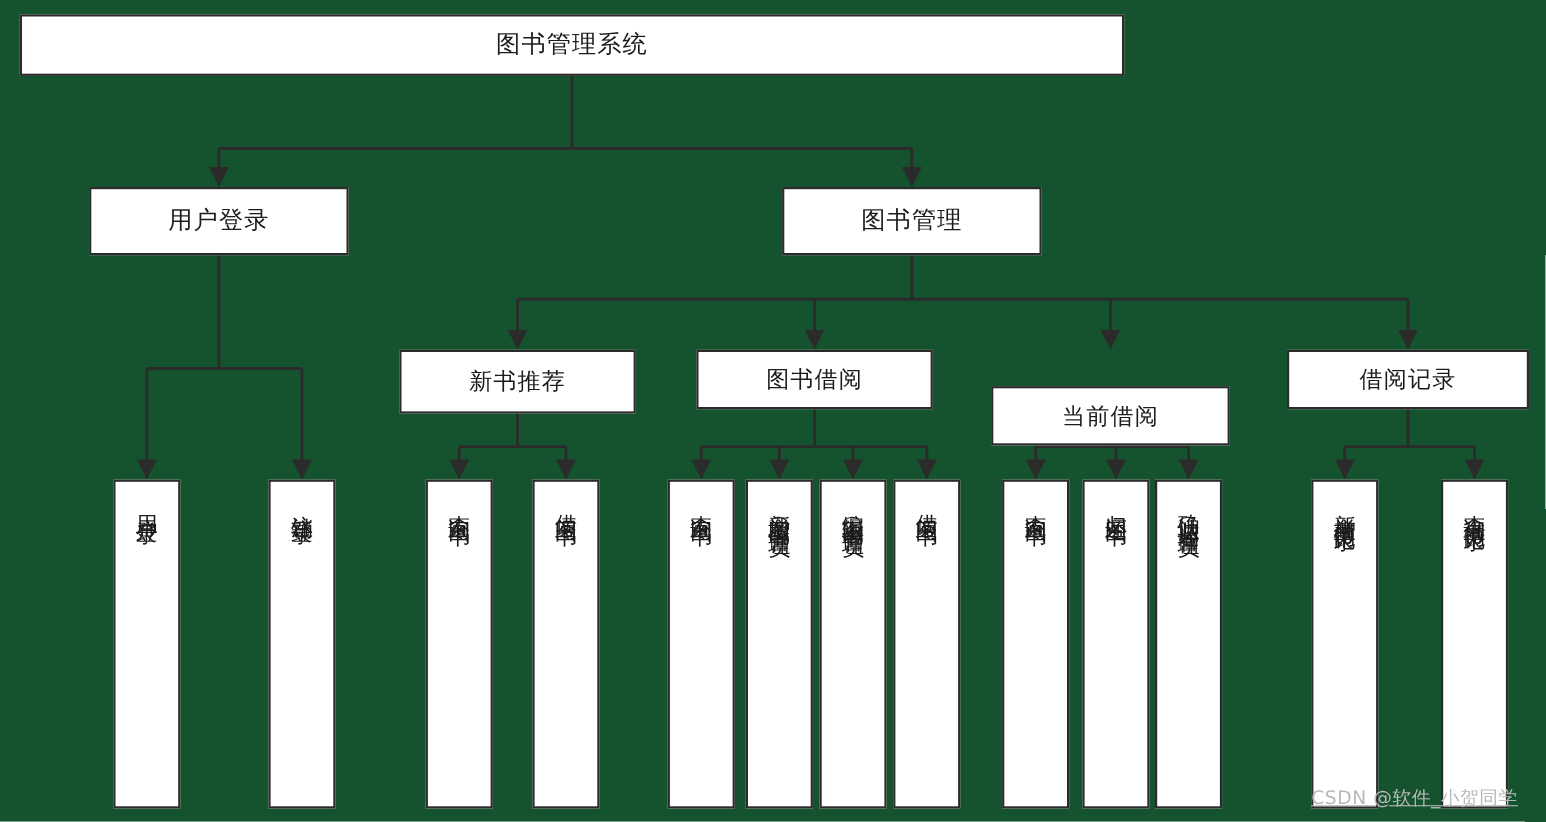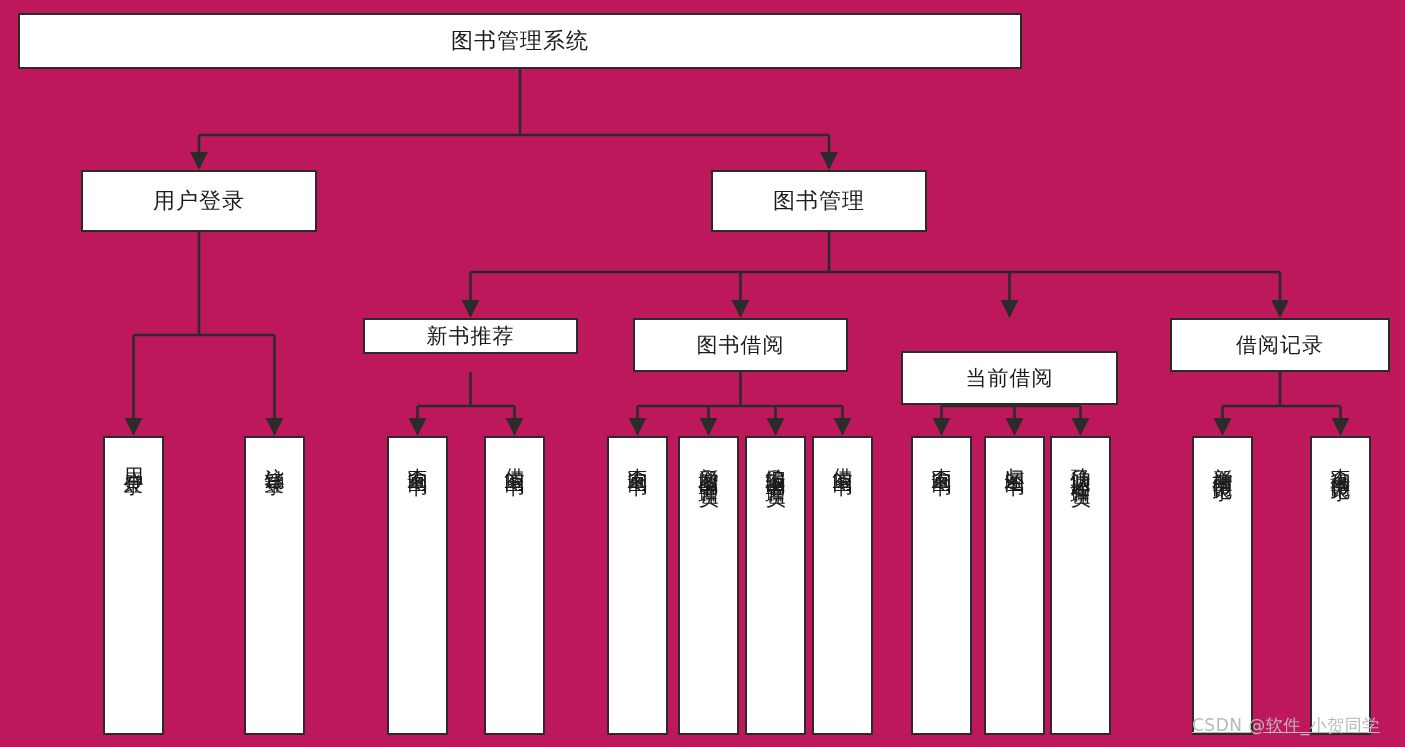--- a/index.html
+++ b/index.html
@@ -7,21 +7,21 @@
     padding: 0;
     background: #ffffff;
   }
   body {
     font-family: "DejaVu Sans", "Liberation Sans", sans-serif;
   }
   #canvas {
     position: relative;
     width: 1405px;
     height: 747px;
-    background: #be185d;
+    background: #14532d;
     overflow: hidden;
   }
   .node {
     position: absolute;
     box-sizing: border-box;
     background: #ffffff;
     border: 2px solid #2b2b2b;
     display: flex;
     align-items: center;
     justify-content: center;
@@ -114,24 +114,24 @@
       </g>
   </svg>
 
   <div id="node-layer">
       <div class="node root" style="left: 18px; top: 13px; width: 1004px; height: 56px;">
         <span class="node-label">图书管理系统</span>
       </div>
       <div class="node level2" style="left: 81px; top: 170px; width: 236px; height: 62px;">
         <span class="node-label">用户登录</span>
       </div>
-      <div class="node level2" style="left: 711px; top: 170px; width: 216px; height: 62px;">
+      <div class="node level2" style="left: 711px; top: 170px; width: 236px; height: 62px;">
         <span class="node-label">图书管理</span>
       </div>
-      <div class="node level3" style="left: 363px; top: 318px; width: 215px; height: 36px;">
+      <div class="node level3" style="left: 363px; top: 318px; width: 215px; height: 58px;">
         <span class="node-label">新书推荐</span>
       </div>
       <div class="node level3" style="left: 633px; top: 318px; width: 215px; height: 54px;">
         <span class="node-label">图书借阅</span>
       </div>
       <div class="node level3" style="left: 901px; top: 318px; width: 217px; height: 54px; margin-top: 33px;">
         <span class="node-label">当前借阅</span>
       </div>
       <div class="node level3" style="left: 1170px; top: 318px; width: 220px; height: 54px;">
         <span class="node-label">借阅记录</span>

